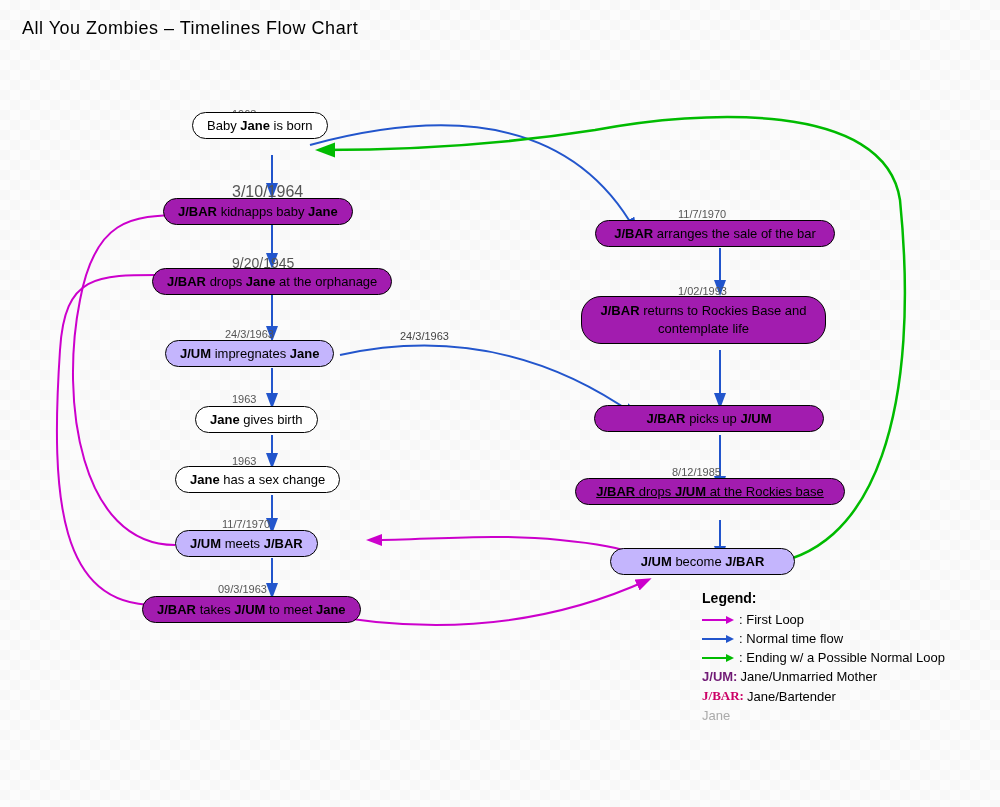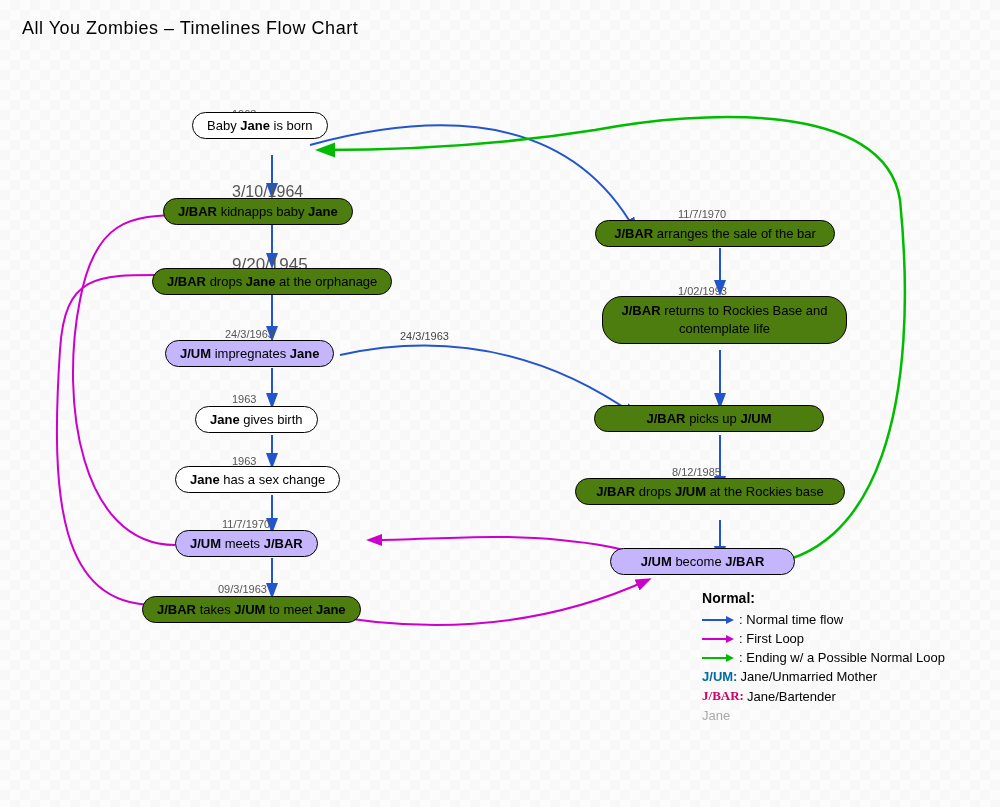--- a/index.html
+++ b/index.html
@@ -43,21 +43,21 @@
       position: absolute;
       border-radius: 20px;
       border: 1.5px solid #000;
       padding: 5px 14px;
       font-size: 13px;
       white-space: nowrap;
       text-align: center;
     }
 
     .node-white { background: #fff; }
-    .node-yellow { background: #4d7c0f; }
+    .node-yellow { background: #a21caf; }
     .node-pink { background: #c4b5fd; }
 
     .node b { font-weight: bold; }
 
     svg.arrows {
       position: absolute;
       top: 0; left: 0;
       width: 1000px;
       height: 807px;
       pointer-events: none;
@@ -134,21 +134,21 @@
   <div style="position:absolute; top:108px; left:232px; font-size:11px; color:#555; text-align:center;">1963</div>
   <div class="node node-white" style="top:112px; left:192px;">
     Baby <b>Jane</b> is born
   </div>
 
   <div style="position:absolute; top:183px; left:232px; font-size:16px; color:#555; text-align:center;">3/10/1964</div>
   <div class="node node-yellow" style="top:198px; left:163px;">
     <b>J/BAR</b> kidnapps baby <b>Jane</b>
   </div>
 
-  <div style="position:absolute; top:255px; left:232px; font-size:17px; color:#555; text-align:right;">9/20/1945</div>
+  <div style="position:absolute; top:255px; left:232px; font-size:14px; color:#555; text-align:right;">9/20/1945</div>
   <div class="node node-yellow" style="top:268px; left:152px;">
     <b>J/BAR</b> drops <b>Jane</b> at the orphanage
   </div>
 
   <div style="position:absolute; top:328px; left:225px; font-size:11px; color:#555; text-align:center;">24/3/1963</div>
   <div class="node node-pink" style="top:340px; left:165px;">
     <b>J/UM</b> impregnates <b>Jane</b>
   </div>
 
   <div style="position:absolute; top:393px; left:232px; font-size:11px; color:#555; text-align:center;">1963</div>
@@ -170,67 +170,67 @@
   <div class="node node-yellow" style="top:596px; left:142px;">
     <b>J/BAR</b> takes <b>J/UM</b> to meet <b>Jane</b>
   </div>
 
   <div style="position:absolute; top:208px; left:678px; font-size:11px; color:#555; text-align:center;">11/7/1970</div>
   <div class="node node-yellow" style="top:220px; left:595px; width:240px; text-align:center;">
     <b>J/BAR</b> arranges the sale of the bar
   </div>
 
   <div style="position:absolute; top:285px; left:678px; font-size:11px; color:#555; text-align:center;">1/02/1993</div>
-  <div class="node node-yellow" style="top:296px; left:602px; width:245px; text-align:center; white-space:normal; line-height:1.4;">
+  <div class="node node-yellow" style="top:296px; left:581px; width:245px; text-align:center; white-space:normal; line-height:1.4;">
     <b>J/BAR</b> returns to Rockies Base and contemplate life
   </div>
 
   <div class="node node-yellow" style="top:405px; left:594px; width:230px; text-align:center;">
     <b>J/BAR</b> picks up <b>J/UM</b>
   </div>
 
   <div style="position:absolute; top:466px; left:672px; font-size:11px; color:#555; text-align:left;">8/12/1985</div>
-  <div class="node node-yellow" style="top:478px; left:575px; width:270px; ">
+  <div class="node node-yellow" style="top:478px; left:575px; width:270px; text-decoration:underline;">
     <b>J/BAR</b> drops <b>J/UM</b> at the Rockies base
   </div>
 
   <div style="position:absolute; top:547px; left:672px; font-size:11px; color:#555; text-align:center;">11/7/1970</div>
   <div class="node node-pink" style="top:548px; left:610px; width:185px; text-align:center;">
     <b>J/UM</b> become <b>J/BAR</b>
   </div>
 
   <div class="legend">
-    <div class="legend-title">Normal:</div>
+    <div class="legend-title">Legend:</div>
+
+    <div class="legend-item">
+      <svg width="32" height="14" style="margin-right:5px;">
+        <line x1="0" y1="7" x2="24" y2="7" stroke="#cc00cc" stroke-width="2"></line>
+        <polygon points="24,3 32,7 24,11" fill="#cc00cc"></polygon>
+      </svg>
+      <span>: First Loop</span>
+    </div>
 
     <div class="legend-item">
       <svg width="32" height="14" style="margin-right:5px;">
         <line x1="0" y1="7" x2="24" y2="7" stroke="#2255cc" stroke-width="2"></line>
         <polygon points="24,3 32,7 24,11" fill="#2255cc"></polygon>
       </svg>
       <span>: Normal time flow</span>
     </div>
 
     <div class="legend-item">
       <svg width="32" height="14" style="margin-right:5px;">
-        <line x1="0" y1="7" x2="24" y2="7" stroke="#cc00cc" stroke-width="2"></line>
-        <polygon points="24,3 32,7 24,11" fill="#cc00cc"></polygon>
-      </svg>
-      <span>: First Loop</span>
-    </div>
-
-    <div class="legend-item">
-      <svg width="32" height="14" style="margin-right:5px;">
         <line x1="0" y1="7" x2="24" y2="7" stroke="#00bb00" stroke-width="2"></line>
         <polygon points="24,3 32,7 24,11" fill="#00bb00"></polygon>
       </svg>
       <span>: Ending w/ a Possible Normal Loop</span>
     </div>
 
     <div class="legend-item">
-      <span style="color:#0369a1; font-weight:bold; margin-right:3px;">J/UM:</span>
+      <span style="color:#701a75; font-weight:bold; margin-right:3px;">J/UM:</span>
       <span> Jane/Unmarried Mother</span>
     </div>
 
     <div class="legend-item">
       <span style="color:#cc0066; font-weight:bold; margin-right:3px;font-family:Liberation Serif, serif;">J/BAR:</span>
       <span> Jane/Bartender</span>
     </div>
 
     <div class="legend-item">
       <span style="color:#aaa; margin-right:3px;">Jane</span>

